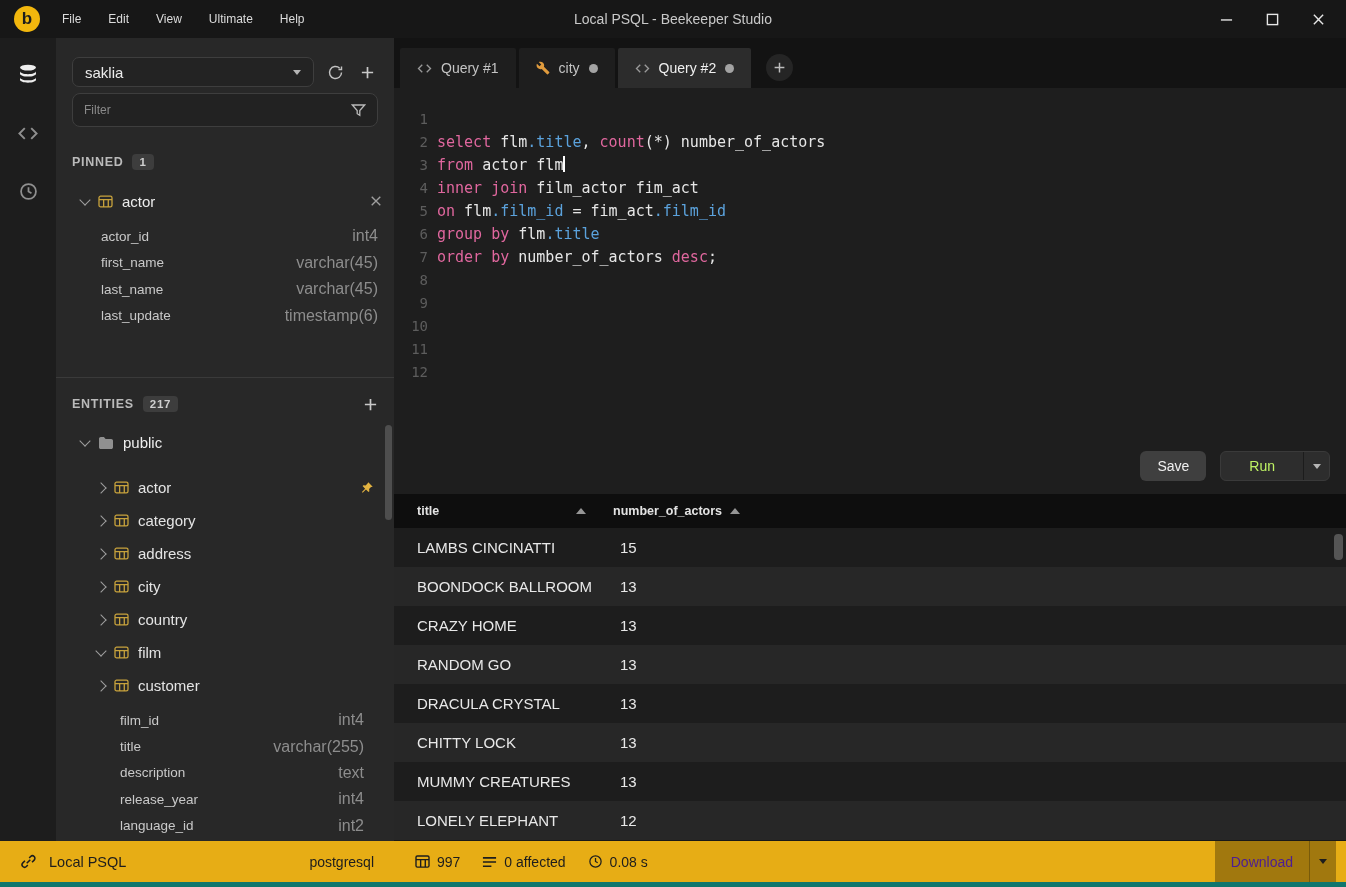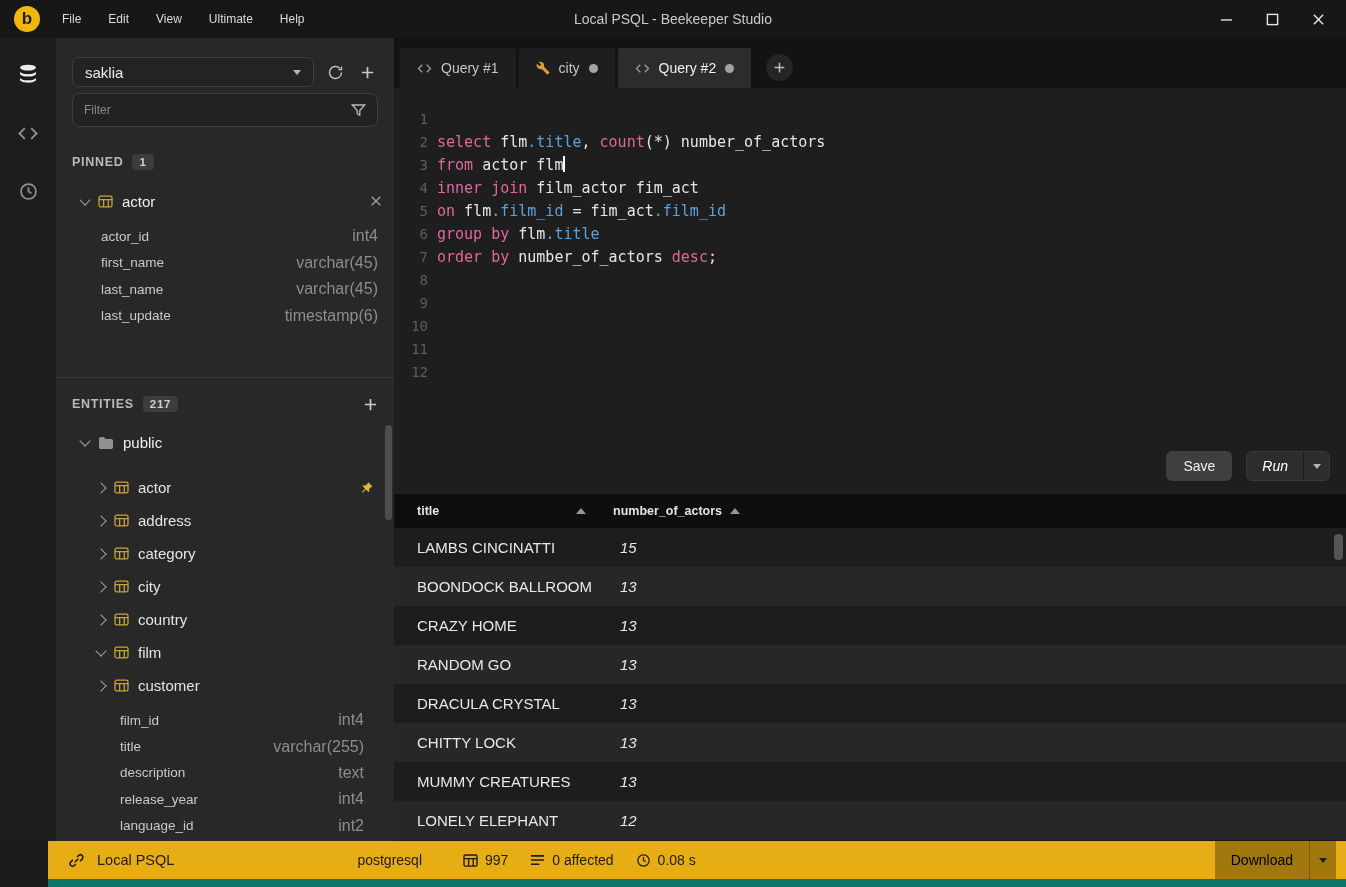--- a/index.html
+++ b/index.html
@@ -83,54 +83,54 @@
   .lc{white-space:pre;}
   .tk-k{color:#e0679e;}
   .tk-d{color:#5ba2dc;}
   .tk-p{color:#e6e6e6;}
   .caret{display:inline-block;width:1.5px;height:16px;background:#ffffff;vertical-align:-2px;}
   .editor-actions{position:absolute;right:16px;bottom:13px;display:flex;align-items:center;gap:14px;}
   .btn-save{height:30px;padding:0 17px;background:#3f3f3f;border-radius:6px;color:#f0f0f0;font-size:14px;
     display:flex;align-items:center;}
   .btn-run{height:30px;display:flex;align-items:stretch;background:#2d2d2d;border-radius:6px;overflow:hidden;
     border:1px solid #3a3a3a;}
-  .btn-run-main{display:flex;align-items:center;padding:0 15px;color:#ffffff;font-size:14px;font-style:italic;}
+  .btn-run-main{display:flex;align-items:center;padding:0 28px;color:#bef264;font-size:14px;}
   .btn-run-caret{width:26px;display:flex;align-items:center;justify-content:center;border-left:1px solid #1c1c1c;}
 
   .tri-down{width:0;height:0;border-left:4.5px solid transparent;border-right:4.5px solid transparent;
     border-top:5.5px solid #b5b5b5;}
   .tri-down.dark{border-top-color:#1d1d1d;}
   .tri-up{width:0;height:0;border-left:5px solid transparent;border-right:5px solid transparent;
     border-bottom:6px solid #969696;}
 
   
   .results{flex:1;min-height:0;display:flex;flex-direction:column;background:#181818;position:relative;}
   .res-header{height:34px;flex:0 0 auto;background:#0e0e0e;display:flex;align-items:center;
     font-size:12.5px;font-weight:700;color:#e3e3e3;}
   .res-col.title-col{width:219px;display:flex;align-items:center;justify-content:space-between;
     padding:0 27px 0 23px;}
   .res-col.num-col{display:flex;align-items:center;gap:8px;}
   .res-rows{flex:1;overflow:hidden;}
   .res-row{height:39px;display:flex;align-items:center;background:#1d1d1d;color:#e8e8e8;font-size:15px;}
   .res-row.alt{background:#272727;}
   .cell.c-title{width:219px;padding-left:23px;flex:0 0 auto;}
-  .cell.c-num{padding-left:7px;font-style:italic;}
+  .cell.c-num{padding-left:7px;}
   .res-thumb{position:absolute;right:3px;top:40px;width:9px;height:26px;background:#555555;border-radius:4px;}
 
   
-  .statusbar{height:46px;flex:0 0 auto;background:#e7ad15;border-bottom:8px solid #0f766e;
-    display:flex;align-items:stretch;color:#1d1d1d;margin-left:48px;}
+  .statusbar{height:46px;flex:0 0 auto;background:#e7ad15;border-bottom:5px solid #0f766e;
+    display:flex;align-items:stretch;color:#1d1d1d;}
   .sb-left{width:394px;flex:0 0 auto;display:flex;align-items:center;gap:12px;padding:0 20px;}
   .sb-conn{font-size:14.5px;font-weight:500;}
   .sb-dialect{margin-left:auto;font-size:14px;}
   .sb-stats{display:flex;align-items:center;gap:22px;padding-left:21px;font-size:14px;}
   .stat{display:flex;align-items:center;gap:7px;}
   .sb-download{margin-left:auto;margin-right:10px;display:flex;align-items:stretch;}
   .dl-main{display:flex;align-items:center;gap:8px;padding:0 16px;background:rgba(0,0,0,0.30);
-    font-size:14px;font-weight:500;color:#000000;}
+    font-size:14px;font-weight:500;color:#4c1d95;}
   .dl-caret{width:27px;display:flex;align-items:center;justify-content:center;background:rgba(0,0,0,0.30);
     border-left:1px solid rgba(0,0,0,0.25);}
   .stat-ic{display:flex;align-items:center;}
 </style>
 </head>
 <body>
 
 <div class="app">
 
   <div class="titlebar">
@@ -297,33 +297,33 @@
           <div class="entity-row">
             <span class="chev r"></span>
             <span class="sb-ic">
               <svg width="15" height="13" viewBox="0 0 16 14">
                 <g fill="none" stroke="#c7a23c" stroke-width="1.4">
                   <rect x="1" y="1.2" width="14" height="11.6" rx="1.8"></rect>
                   <path d="M1 5h14M6 5v7.8M11 5v7.8"></path>
                 </g>
               </svg>
             </span>
+            <span class="ent-name">category</span>
+          </div>
+          <div class="entity-row">
+            <span class="chev r"></span>
+            <span class="sb-ic">
+              <svg width="15" height="13" viewBox="0 0 16 14">
+                <g fill="none" stroke="#c7a23c" stroke-width="1.4">
+                  <rect x="1" y="1.2" width="14" height="11.6" rx="1.8"></rect>
+                  <path d="M1 5h14M6 5v7.8M11 5v7.8"></path>
+                </g>
+              </svg>
+            </span>
             <span class="ent-name">address</span>
-          </div>
-          <div class="entity-row">
-            <span class="chev r"></span>
-            <span class="sb-ic">
-              <svg width="15" height="13" viewBox="0 0 16 14">
-                <g fill="none" stroke="#c7a23c" stroke-width="1.4">
-                  <rect x="1" y="1.2" width="14" height="11.6" rx="1.8"></rect>
-                  <path d="M1 5h14M6 5v7.8M11 5v7.8"></path>
-                </g>
-              </svg>
-            </span>
-            <span class="ent-name">category</span>
           </div>
           <div class="entity-row">
             <span class="chev r"></span>
             <span class="sb-ic">
               <svg width="15" height="13" viewBox="0 0 16 14">
                 <g fill="none" stroke="#c7a23c" stroke-width="1.4">
                   <rect x="1" y="1.2" width="14" height="11.6" rx="1.8"></rect>
                   <path d="M1 5h14M6 5v7.8M11 5v7.8"></path>
                 </g>
               </svg>

